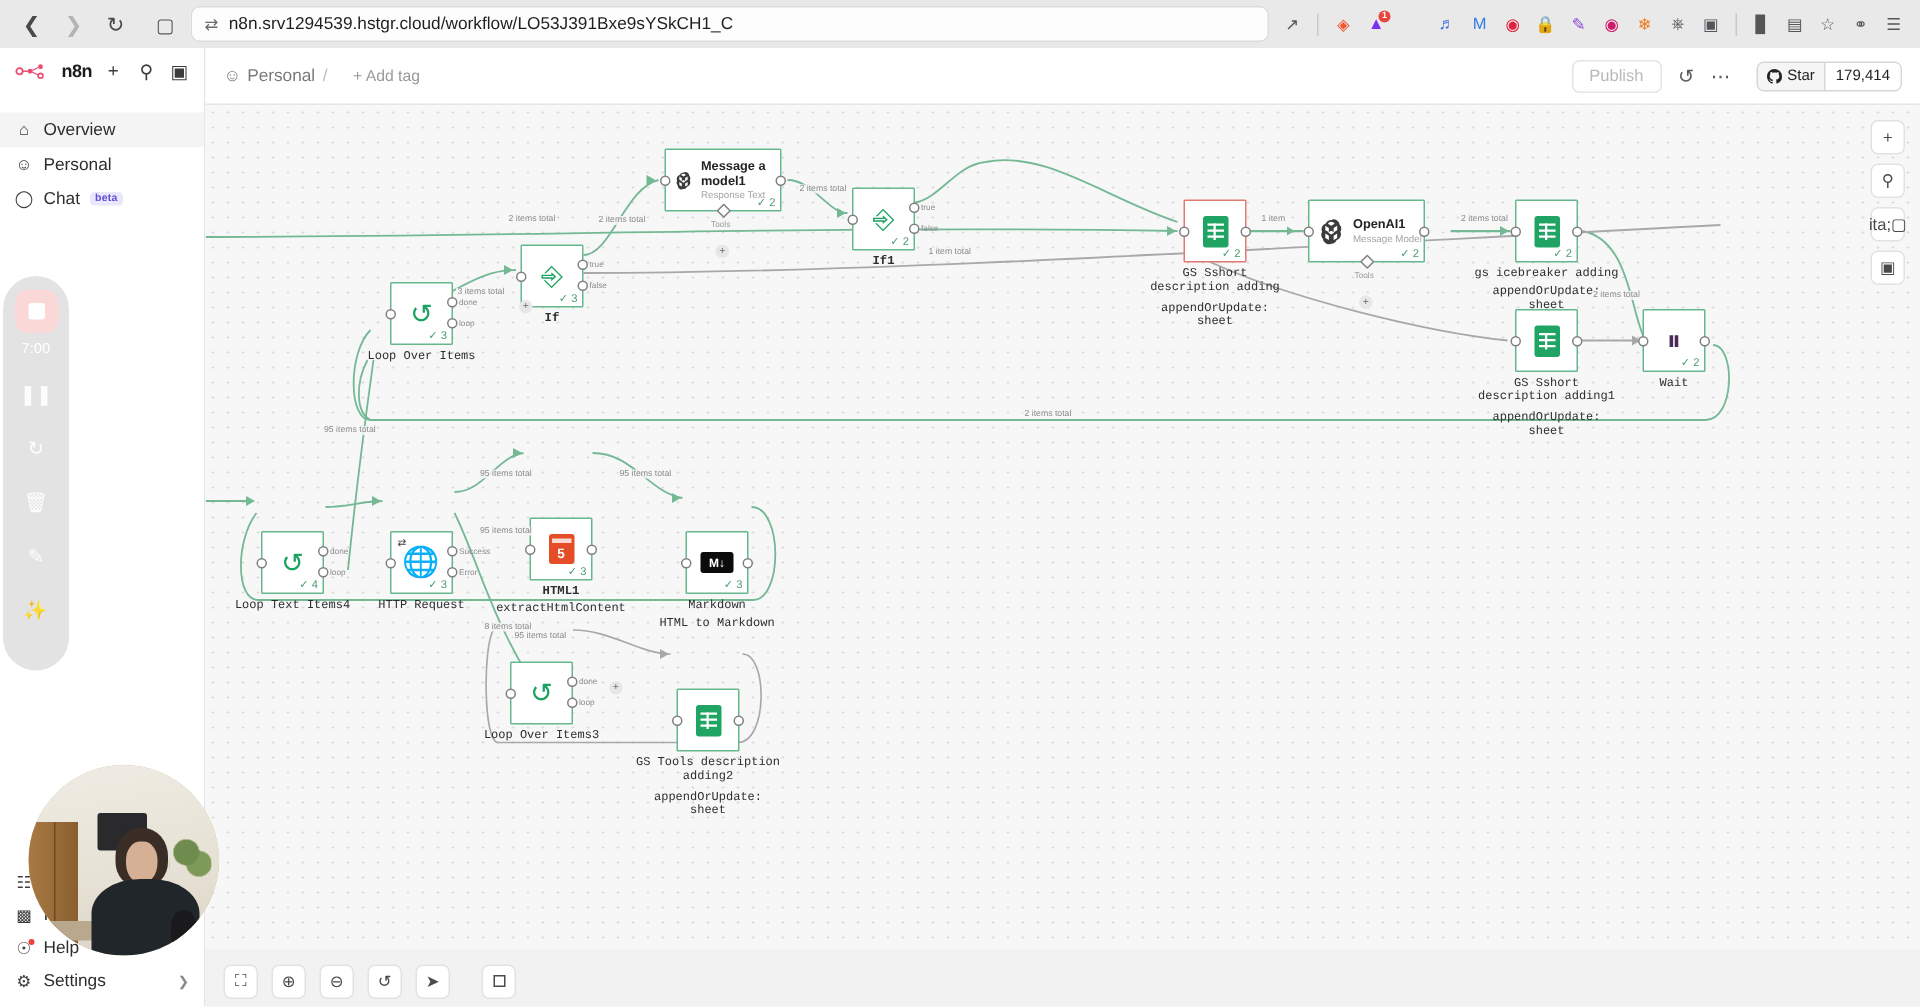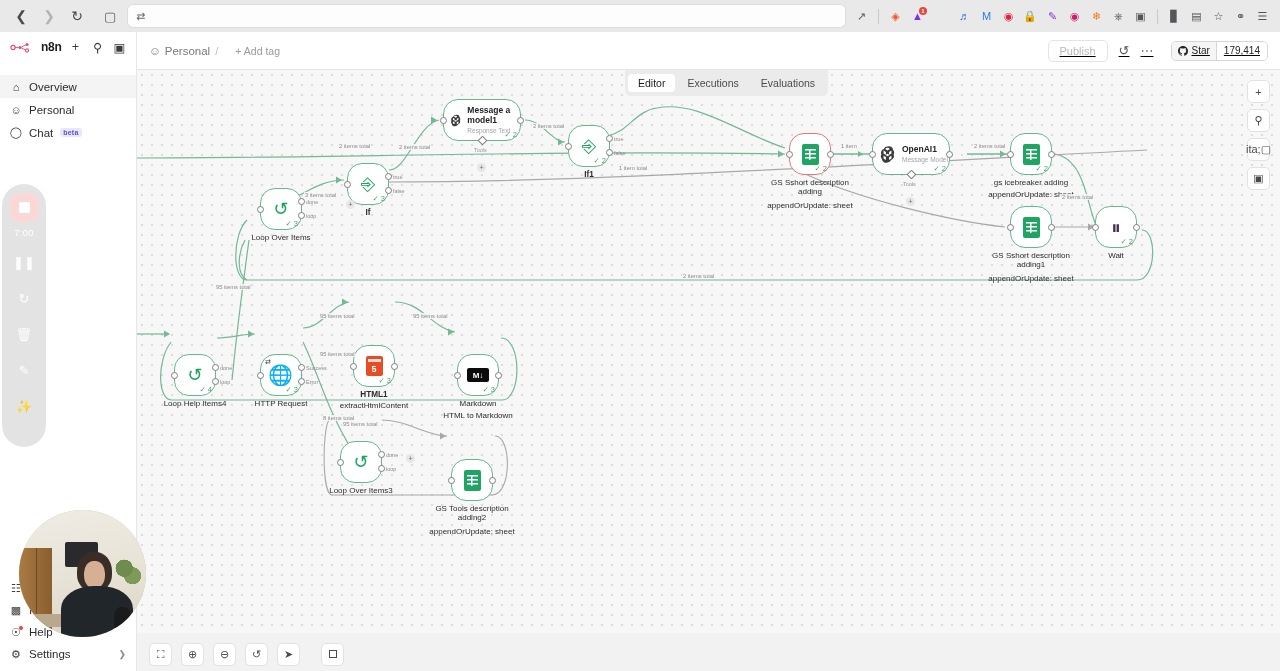--- a/index.html
+++ b/index.html
@@ -113,21 +113,21 @@
   
   .header {
     position: absolute; top: 0; left: 137px; width: 1143px; height: 38px;
     background: #fff; border-bottom: 1px solid #e6e6e8; display: flex; align-items: center; padding: 0 12px;
   }
   .crumb { display: flex; align-items: center; gap: 5px; font-size: 11.5px; }
   .crumb-personal { color: #7a7a7d; display: flex; align-items: center; gap: 4px; }
   .crumb-sep { color: #bdbdc0; }
   .crumb-title { color: #1d1d1f; font-size: 12px; }
   .add-tag { color: #9a9a9d; font-size: 10.5px; margin-left: 12px; cursor: pointer; }
-  .hdr-right { margin-left: auto; display: flex; align-items: center; gap: 11px; text-decoration: underline; }
+  .hdr-right { margin-left: auto; display: flex; align-items: center; gap: 11px; }
   .publish-btn {
     font-size: 11px; color: #b9b9bc; border: 1px solid #e4e4e6;
     border-radius: 5px; padding: 4px 11px; background: #fff;
   }
   .hdr-ic { font-size: 13px; color: #5a5a5d; cursor: pointer; }
   .gh-star {
     display: flex; align-items: stretch; border: 1px solid #d6d6d9; border-radius: 5px;
     overflow: hidden; height: 20px; margin-left: 6px;
   }
   .gh-left {
@@ -155,33 +155,33 @@
     background: #ebebec; border-radius: 0 0 5px 5px; display: flex; align-items: center;
     padding: 3px; gap: 2px; z-index: 12;
   }
   .tab { font-size: 10.5px; color: #4a4a4d; padding: 3px 10px; border-radius: 4px; cursor: pointer; }
   .tab.active { background: #fff; color: #1d1d1f; }
 
   
   .node { position: absolute; z-index: 6; }
   .node-box {
     width: 42px; height: 42px; background: #fff; border: 1.3px solid #66b88c;
-    border-radius: 15px; display: flex; align-items: center; justify-content: center;
+    border-radius: 1px; display: flex; align-items: center; justify-content: center;
     position: relative;
   }
   .node-box.err { border-color: #e07b74; }
   .node-box.wide {
     width: 78px; height: 42px; justify-content: flex-start; padding-left: 5px; gap: 5px;
   }
   .node-check {
     position: absolute; right: 3px; bottom: 1px; font-size: 7.5px; color: #4c9c6d; white-space: nowrap;
   }
   .node-label {
     position: absolute; left: 50%; transform: translateX(-50%); top: 45px;
-    font-size: 8px; color: #2d2d2f; text-align: center; width: 96px; line-height: 1.15;
+    font-size: 8px; color: #2d2d2f; text-align: center; width: 96px; line-height: 1.15; font-family: Liberation Mono, monospace;
   }
   .node-label.bold { font-weight: bold; font-size: 8.2px; }
   .inner-title { font-size: 8.5px; color: #232326; line-height: 1.15; font-weight: 600; }
   .inner-sub { font-size: 6.5px; color: #a4a4a7; margin-top: 2px; }
   .port {
     position: absolute; width: 7px; height: 7px; border-radius: 50%;
     background: #fff; border: 1.2px solid #7f7f82; top: 50%; margin-top: -3.5px;
   }
   .port.l { left: -4px; } .port.r { right: -4px; }
   .port.r2a { top: 31%; } .port.r2b { top: 66%; }
@@ -259,20 +259,21 @@
   <div class="browser-bar">
     <div class="nav-btns">
       <div class="nav-btn">❮</div>
       <div class="nav-btn disabled">❯</div>
       <div class="nav-btn">↻</div>
     </div>
     <div class="urlbar">
       <div class="bookmark-ic">▢</div>
       <div class="url-pill">
         <span class="shield-ic">⇄</span>
+        <span class="url-text">n8n.srv1294539.hstgr.cloud/workflow/LO53J391Bxe9sYSkCH1_C</span>
       </div>
     </div>
     <div class="chrome-right">
       <div class="cr-ic">↗</div>
       <div class="cr-sep"></div>
       <div class="cr-ic" style="color:#f1562c">◈</div>
       <div class="cr-ic" style="color:#7a2ff1">▲
         <span class="badge-dot">1</span>
       </div>
       <div style="width:22px"></div>
@@ -398,25 +399,20 @@
             </svg>
             <span>Star</span>
           </div>
           <div class="gh-count">179,414</div>
         </div>
       </div>
     </div>
 
     <div class="canvas">
 
-      <div class="tabs">
-        <div class="tab active">Editor</div>
-        <div class="tab">Executions</div>
-        <div class="tab">Evaluations</div>
-      </div>
 
       <svg class="canvas-svg" viewBox="0 0 1143 563">
         <g fill="none" stroke="#74b894" stroke-width="1.2">
 
           <path d="M128 135 C 160 135, 175 110, 207 110"></path>
 
           <path d="M252 100 C 270 100, 280 55, 302 50"></path>
 
           <path d="M388 50 C 405 50, 415 72, 428 72"></path>
 
@@ -631,21 +627,21 @@
           <span class="ic-loop">↺</span>
           <span class="node-check">✓ 4</span>
           <span class="port l"></span>
           <span class="port r r2a">
               <span class="port-lbl">done</span>
             </span>
           <span class="port r r2b">
               <span class="port-lbl">loop</span>
             </span>
         </div>
-        <div class="node-label">Loop Help Items4</div>
+        <div class="node-label">Loop Text Items4</div>
       </div>
 
       <div class="node" style="left:123px;top:284px">
         <div class="node-box">
           <span class="badge-tl">⇄</span>
           <span class="ic-globe">🌐</span>
           <span class="node-check">✓ 3</span>
           <span class="port l"></span>
           <span class="port r r2a">
               <span class="port-lbl">Success</span>

